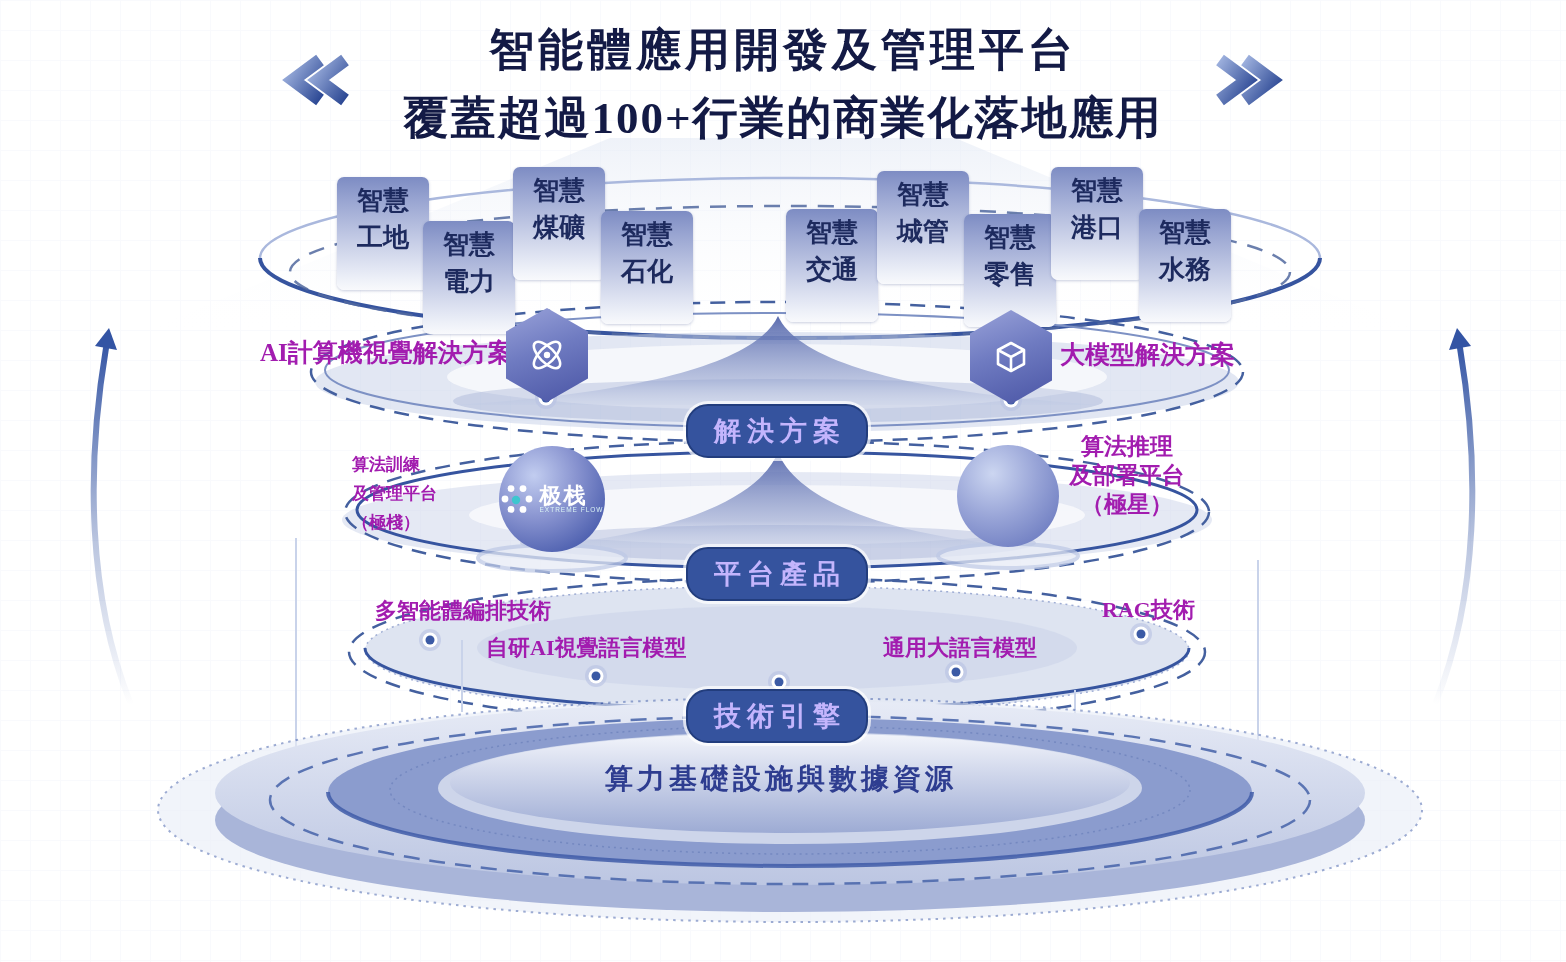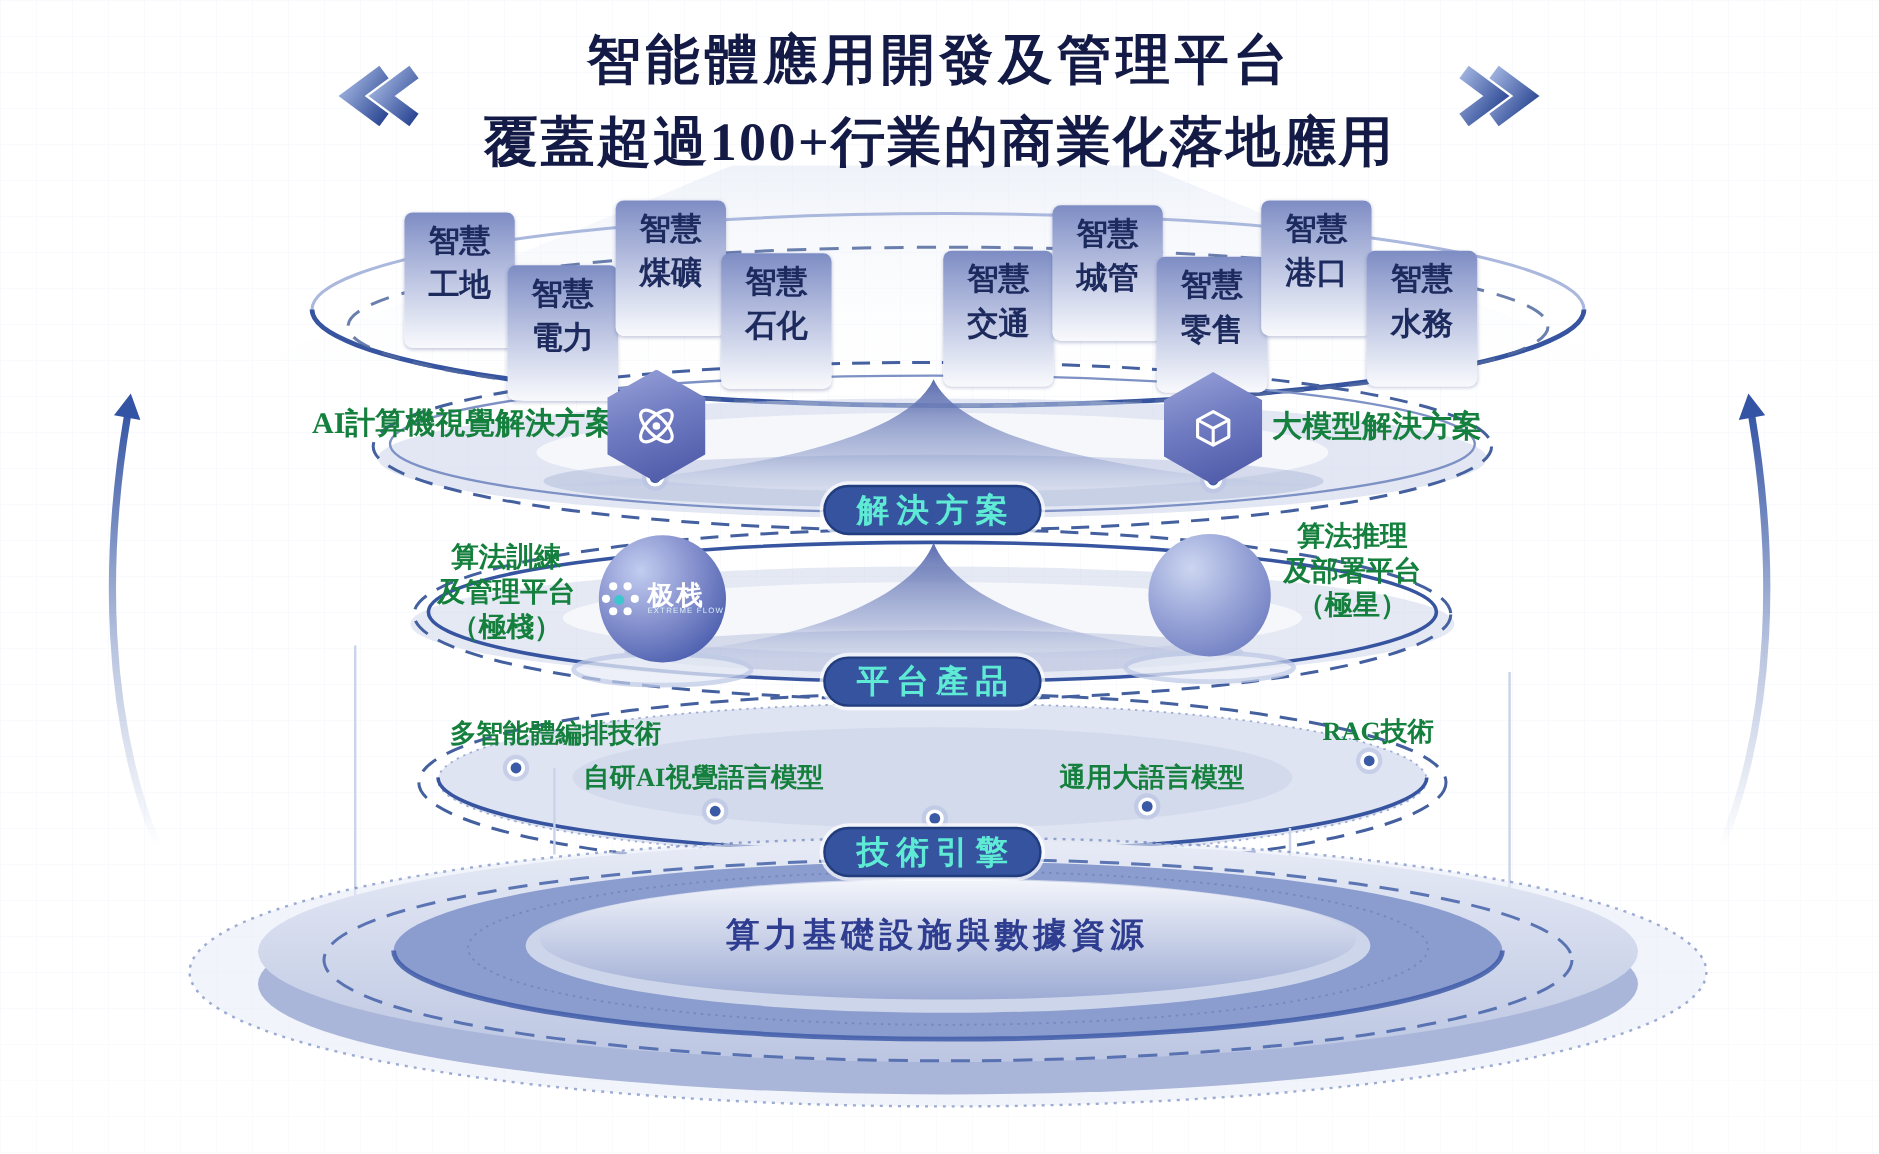--- a/index.html
+++ b/index.html
@@ -31,33 +31,33 @@
   .sphere-left{left:499px;top:446px;width:106px;height:106px;
        background:radial-gradient(circle at 33% 28%,#c2cdf0 0%,#8792cf 42%,#5163b1 78%,#44539e 100%);
        display:flex;align-items:center;justify-content:center;gap:5px;}
   .sphere-right{left:957px;top:445px;width:102px;height:102px;
        background:radial-gradient(circle at 35% 28%,#ccd6f1 0%,#98a4d7 45%,#5d6db8 100%);}
   .logo-txt{display:flex;flex-direction:column;line-height:1.05;}
   .logo-cn{font-size:22px;color:#ffffff;font-weight:bold;letter-spacing:2px;font-family:"Liberation Sans",sans-serif;}
   .logo-en{font-size:6.5px;color:#d9f2f4;letter-spacing:1px;font-family:"Liberation Sans",sans-serif;}
 
   
-  .pill{position:absolute;width:182px;height:42px;border-radius:22px;background:#35539e;
+  .pill{position:absolute;width:182px;height:54px;border-radius:22px;background:#35539e;
         border:2px solid #223d7d;box-shadow:0 0 0 3px rgba(255,255,255,.7);box-sizing:border-box;
         display:flex;align-items:center;justify-content:center;
-        color:#5eead4;font-size:27px;font-weight:bold;letter-spacing:6px;padding-left:6px;font-family:Liberation Serif, serif;}
+        color:#c4b5fd;font-size:27px;font-weight:bold;letter-spacing:6px;padding-left:6px;font-family:Liberation Serif, serif;}
   .pill-solutions{left:686px;top:404px;}
   .pill-platform{left:686px;top:547px;}
   .pill-tech{left:686px;top:689px;}
 
   
-  .label{position:absolute;color:#15803d;font-weight:bold;white-space:nowrap;}
+  .label{position:absolute;color:#a21caf;font-weight:bold;white-space:nowrap;}
   .lbl-sol-left{left:260px;top:336px;font-size:25px;}
   .lbl-sol-right{left:1060px;top:338px;font-size:25px;}
-  .plat-left{left:352px;top:450px;width:140px;text-align:center;font-size:23px;line-height:29px;}
+  .plat-left{left:352px;top:450px;width:140px;font-size:17px;line-height:29px;}
   .plat-right{left:1052px;top:432px;width:150px;text-align:center;font-size:23px;line-height:29px;}
   .t-multi{left:341px;top:596px;font-size:22px;margin-left:34px;}
   .t-vlm{left:486px;top:633px;font-size:22px;}
   .t-dev{left:703px;top:611px;width:154px;text-align:center;font-size:22px;line-height:28px;}
   .t-llm{left:883px;top:633px;font-size:22px;}
   .t-rag{left:1102px;top:595px;font-size:22px;}
   .foundation{position:absolute;left:0;top:760px;width:1518px;text-align:center;
               font-size:28px;font-weight:bold;color:#2e3d90;letter-spacing:4px;padding-left:22px;}
 </style>
 </head>

